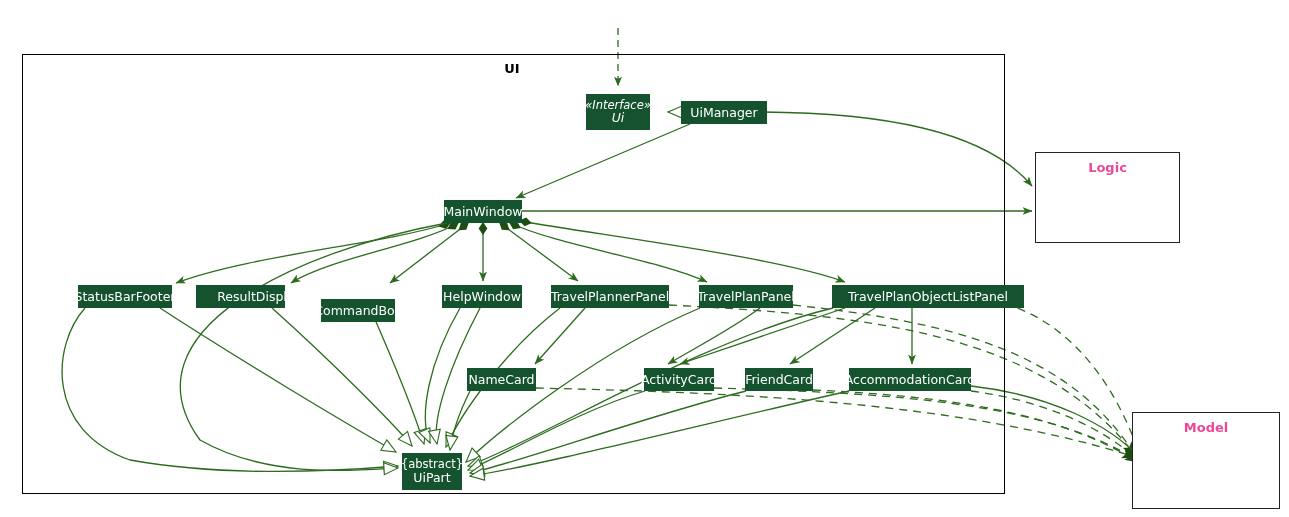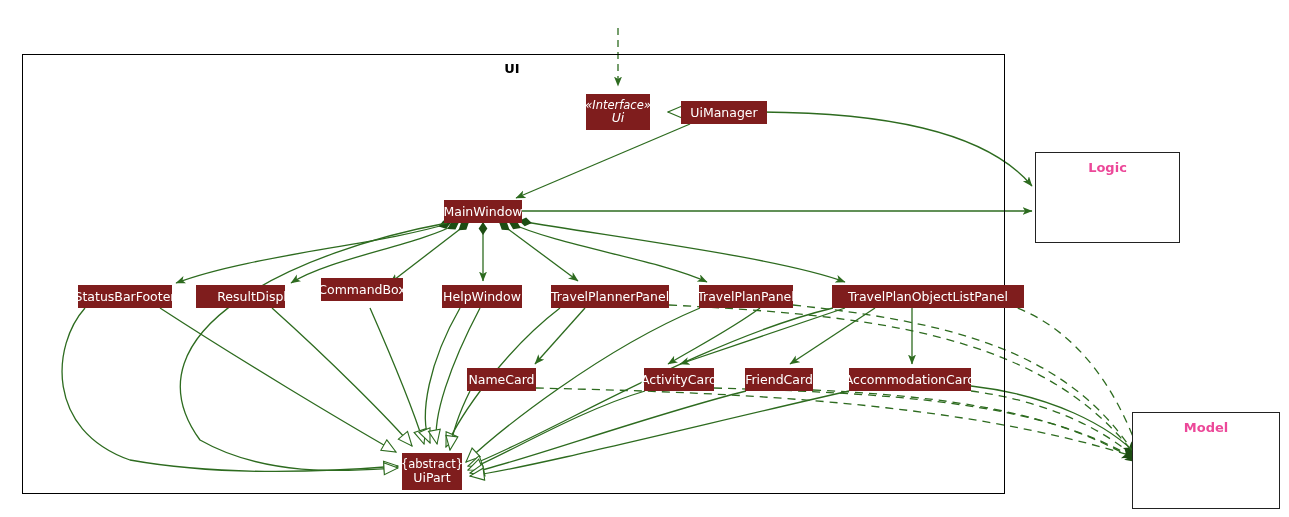--- a/index.html
+++ b/index.html
@@ -18,21 +18,21 @@
   svg.edges {
     position: absolute;
     left: 0;
     top: 0;
     width: 1289px;
     height: 517px;
     pointer-events: none;
   }
   .uml-class {
     position: absolute;
-    background: #7f1d1d;
+    background: #14532d;
     color: #ffffff;
     font-size: 12.5px;
     line-height: 1.12;
     text-align: left;
     white-space: nowrap;
     display: flex;
     flex-direction: column;
     align-items: center;
     justify-content: center;
     box-sizing: border-box;
@@ -176,21 +176,21 @@
   </div>
 
   <div class="uml-class" style="left:78px; top:285px; width:94px; height:23px;">
     <span>StatusBarFooter</span>
   </div>
 
   <div class="uml-class" style="left:196px; top:285px; width:89px; height:23px;padding-left:44px;">
     <span>ResultDisplay</span>
   </div>
 
-  <div class="uml-class" style="left:321px; top:278px; width:82px; height:23px;">
+  <div class="uml-class" style="left:321px; top:299px; width:74px; height:23px;">
     <span>CommandBox</span>
   </div>
 
   <div class="uml-class" style="left:442px; top:285px; width:80px; height:23px;">
     <span>HelpWindow</span>
   </div>
 
   <div class="uml-class" style="left:551px; top:285px; width:118px; height:23px;">
     <span>TravelPlannerPanel</span>
   </div>

